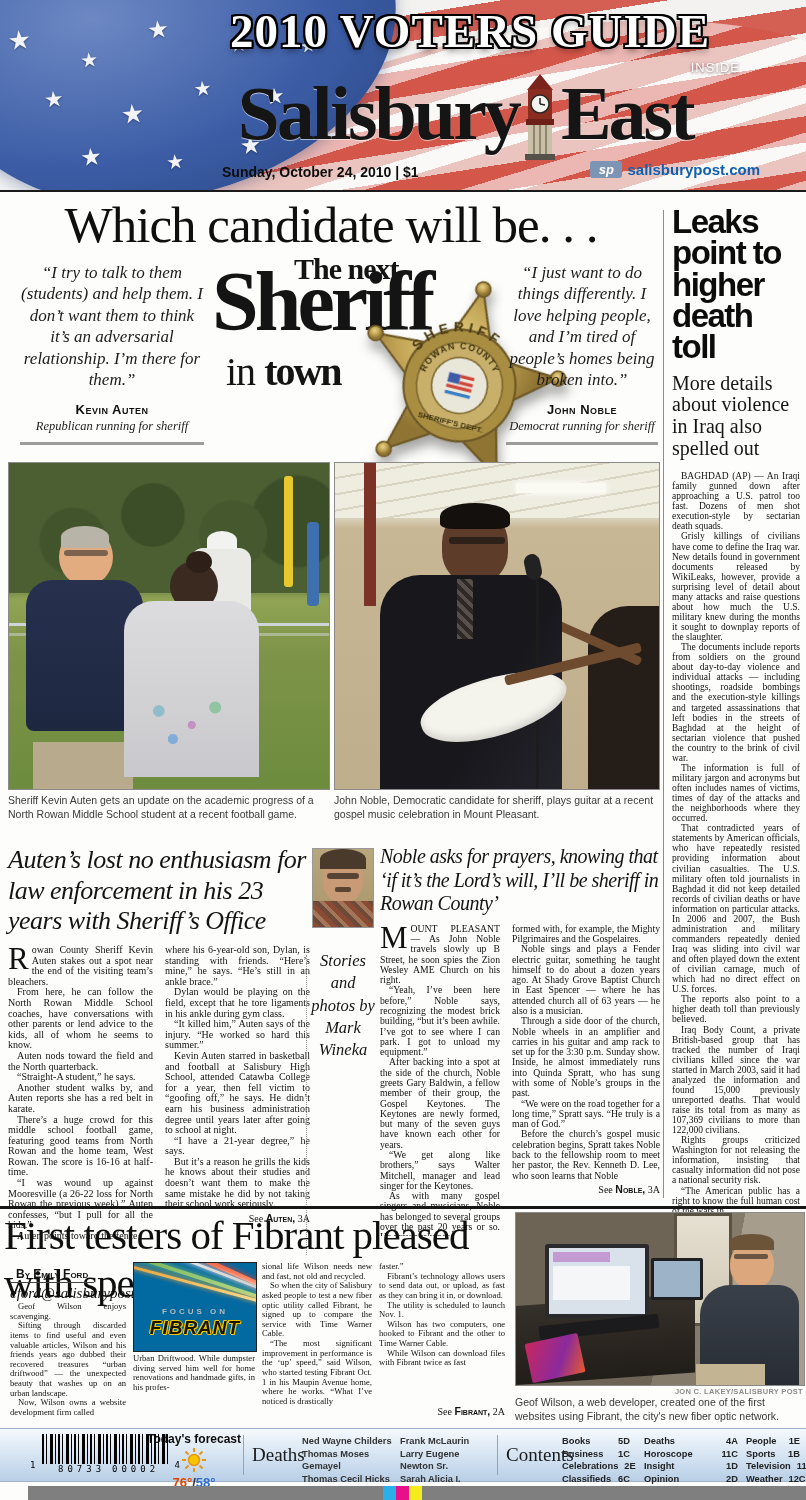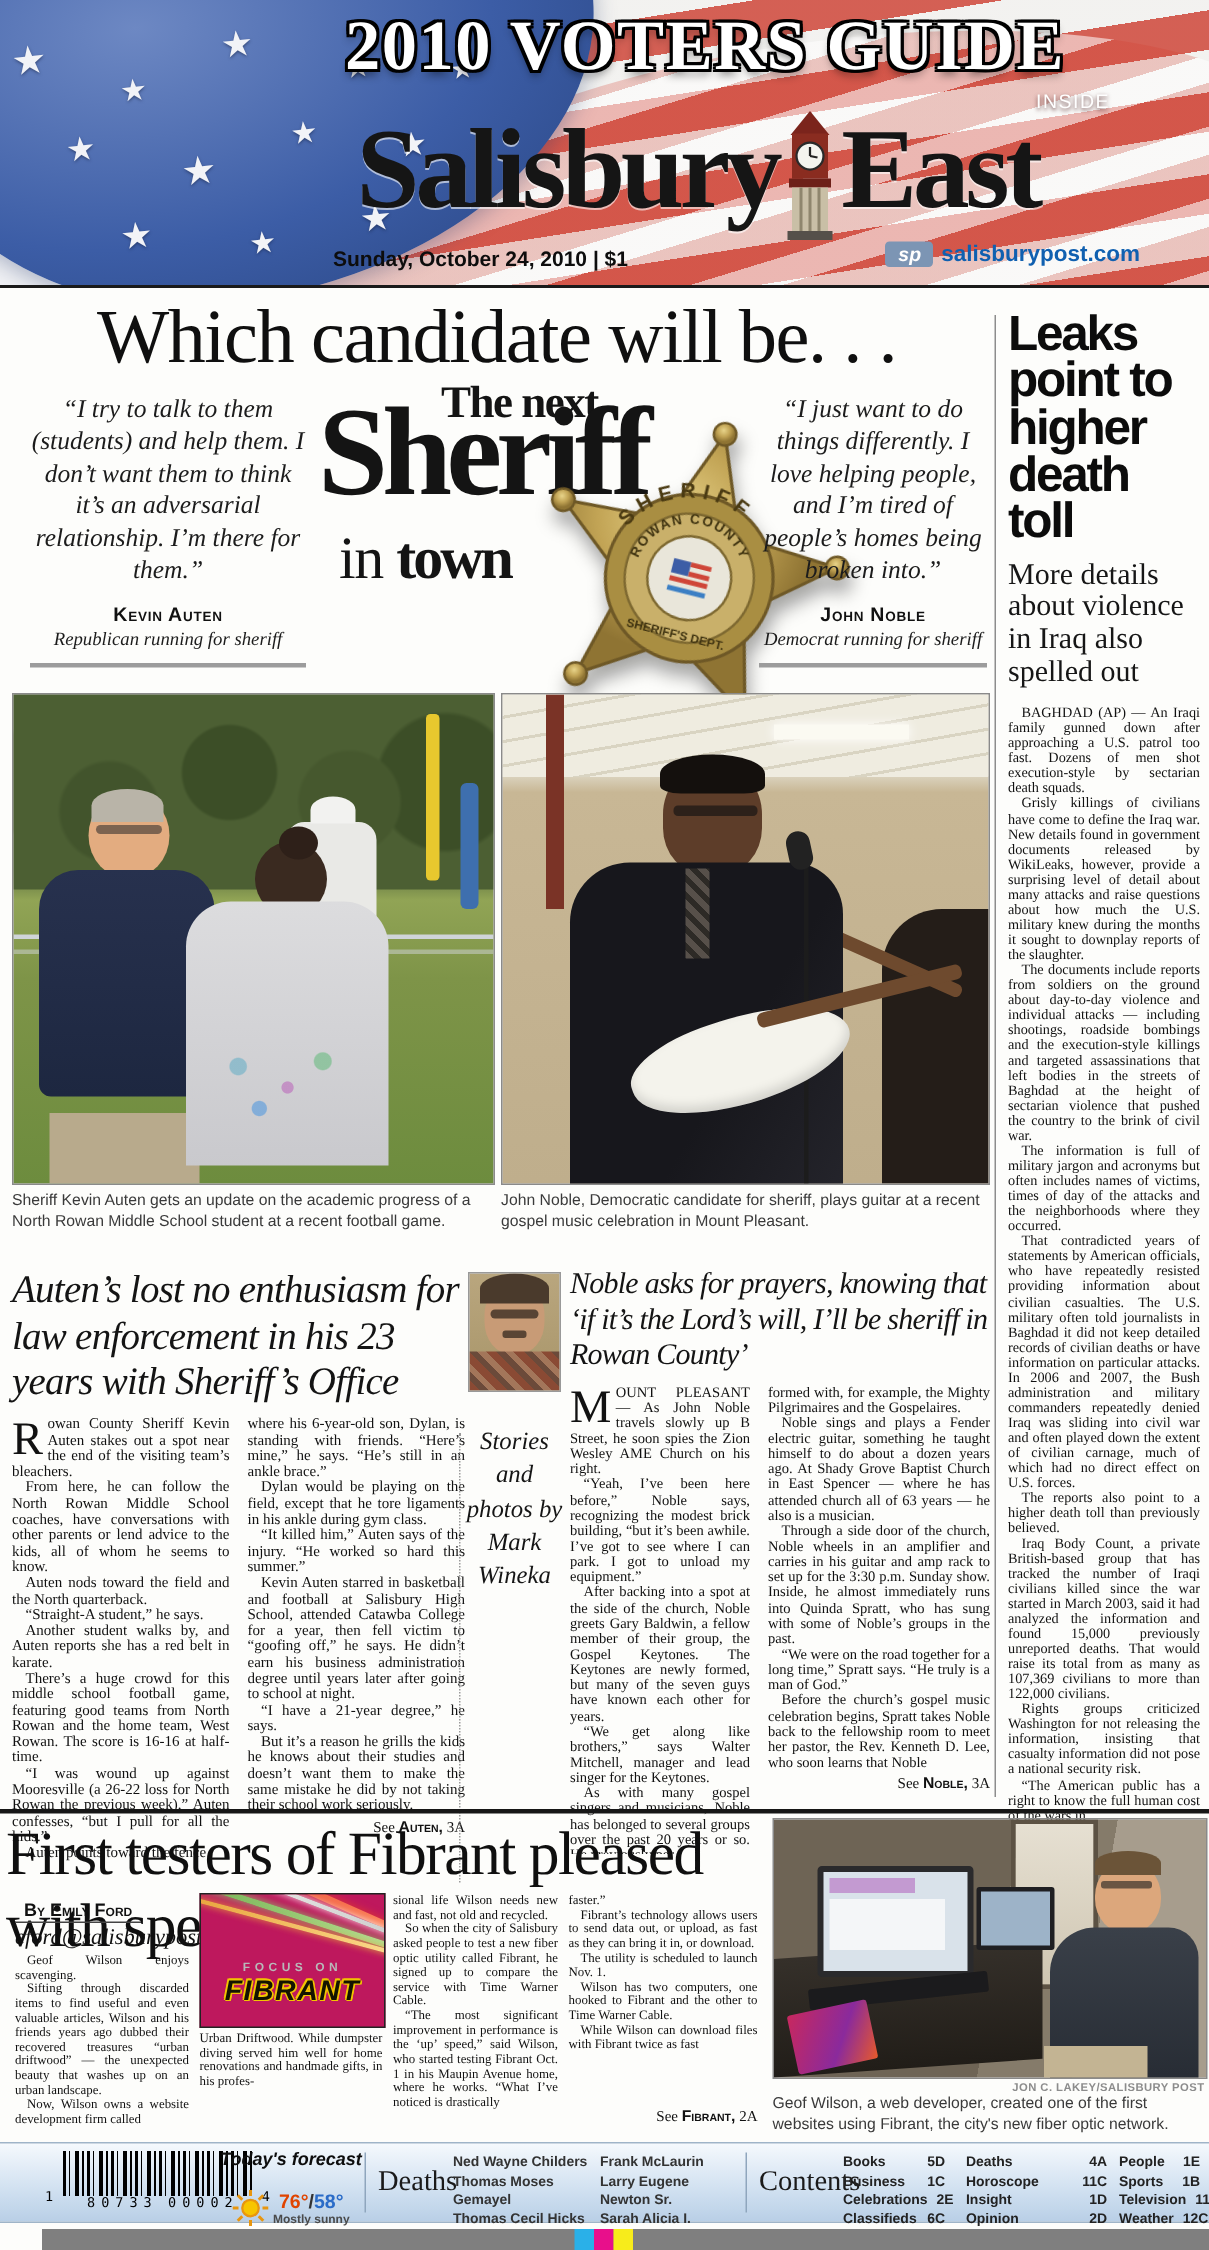--- a/index.html
+++ b/index.html
@@ -80,42 +80,42 @@
   .byline-block{position:absolute;left:10px;top:1264px;width:118px;}
   .byline{font-family:"Liberation Sans",sans-serif;font-variant:small-caps;font-weight:bold;font-size:12px;border-bottom:1px solid #444;display:inline-block;padding:0 6px 1px 6px;}
   .byline-email{font-style:italic;font-size:15px;margin-top:2px;}
   .fib-col{position:absolute;font-size:8.6px;line-height:1.12;text-align:justify;overflow:hidden;}
   .fib-col p{margin:0;text-indent:8px;}
   .fib-col1{left:10px;top:1302px;width:116px;height:118px;}
   .fib-col2{left:133px;top:1354px;width:122px;height:66px;}
   .fib-col3{left:262px;top:1262px;width:110px;height:158px;}
   .fib-col4{left:379px;top:1262px;width:126px;height:136px;}
   .fib-jump{position:absolute;left:379px;top:1402px;width:126px;}
-  .fib-logo{position:absolute;left:133px;top:1262px;width:122px;height:88px;background:#be185d;overflow:hidden;border:1px solid #222;}
+  .fib-logo{position:absolute;left:133px;top:1262px;width:122px;height:88px;background:#0369a1;overflow:hidden;border:1px solid #222;}
   .strand{position:absolute;border-radius:3px;}
   .fib-logo .t1{position:absolute;left:0;right:0;top:44px;text-align:center;font-family:"Liberation Sans",sans-serif;
       font-size:8px;font-weight:bold;letter-spacing:3px;color:#b9b9b9;}
   .fib-logo .t2{position:absolute;left:0;right:0;top:54px;text-align:center;font-family:"Liberation Sans",sans-serif;
       font-size:19px;font-weight:bold;font-style:italic;letter-spacing:1px;color:#141400;
       text-shadow:-1px 0 #f2c400,1px 0 #f2c400,0 -1px #f2c400,0 1px #f2c400,1px 1px #f2c400,-1px -1px #f2c400;}
   .fib-photo{position:absolute;left:515px;top:1212px;width:288px;height:172px;border:1px solid #8a8a8a;overflow:hidden;
       background:linear-gradient(100deg,#6e6455 0 52%,#857b6a 52% 72%,#a79d8d 72% 100%);}
   .photo-credit{position:absolute;left:515px;top:1387px;width:288px;text-align:right;
       font-family:"Liberation Sans",sans-serif;font-size:7.5px;font-weight:bold;color:#8c8c8c;letter-spacing:.3px;}
   .fib-caption{position:absolute;left:515px;top:1396px;width:288px;font-family:"Liberation Sans",sans-serif;font-size:10.5px;line-height:1.3;color:#3a3a3a;}
   
   .footer-strip{position:absolute;left:0;top:1428px;width:806px;height:52px;
       background:linear-gradient(#f5f9fd,#cadcee 70%,#b9cfe6);border-top:1px solid #9fb4c8;border-bottom:1px solid #9fb4c8;}
   .barcode{position:absolute;left:30px;top:5px;width:150px;height:40px;}
   .bars{position:absolute;left:12px;top:0;width:126px;height:30px;
       background:repeating-linear-gradient(90deg,#000 0 2px,transparent 2px 4px,#000 4px 5px,transparent 5px 8px,#000 8px 11px,transparent 11px 13px,#000 13px 14px,transparent 14px 16px);}
   .bc-digit{position:absolute;font-family:"DejaVu Sans Mono",monospace;font-size:9px;color:#000;}
   .forecast{position:absolute;left:146px;top:3px;width:96px;text-align:center;font-family:"Liberation Sans",sans-serif;}
-  .fc-title{font-size:12px;font-weight:bold;color:#0d0d0d;font-style:italic;}
-  .fc-row{display:flex;align-items:center;justify-content:center;gap:3px;margin-top:14px;}
+  .fc-title{font-size:12px;font-weight:bold;color:#0d0d0d;}
+  .fc-row{display:flex;align-items:center;justify-content:center;gap:3px;margin-top:2px;flex-direction:column;}
   .fc-temps{font-size:13px;font-weight:bold;}
   .fc-high{color:#e04400;} .fc-slash{color:#333;} .fc-low{color:#2b6cc8;}
   .fc-desc{font-size:8px;font-weight:bold;color:#4a4a4a;}
   .vdiv{position:absolute;top:6px;height:40px;border-left:1px solid #8fa6bd;}
   .sec-label{position:absolute;font-size:19px;color:#1a1a1a;}
   .names-col{position:absolute;top:6px;font-family:"Liberation Sans",sans-serif;font-size:9.3px;font-weight:bold;color:#333;}
   .names-col div{line-height:1.35;}
   .toc-col{position:absolute;top:6px;font-family:"Liberation Sans",sans-serif;font-size:9.3px;font-weight:bold;color:#222;}
   .toc-col div{display:flex;justify-content:space-between;line-height:1.35;}
   .toc-col div span:last-child{margin-left:6px;}

